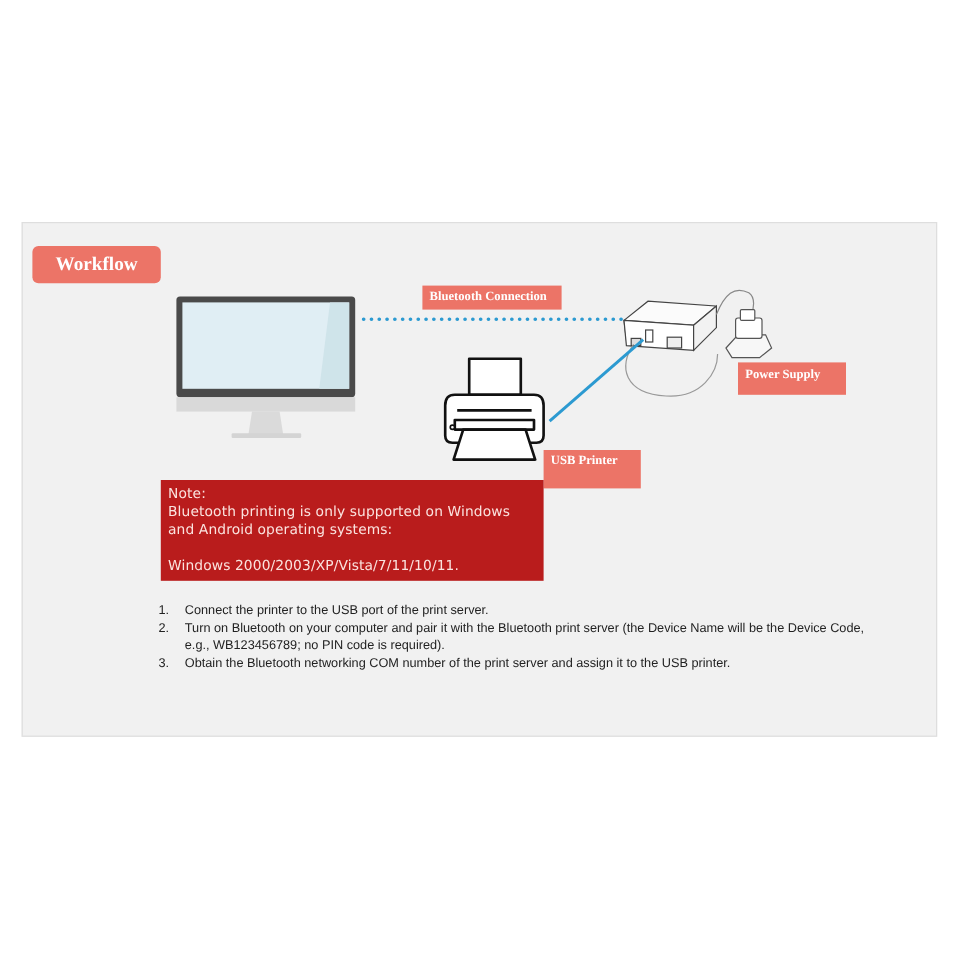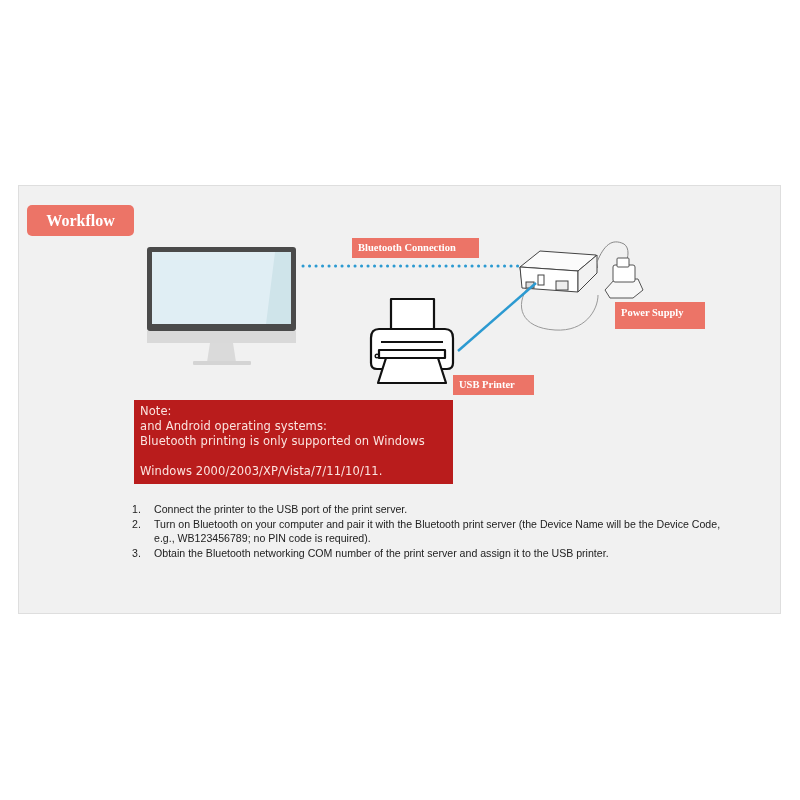--- a/index.html
+++ b/index.html
@@ -7,23 +7,23 @@
   .panel {
     position: absolute; left: 18px; top: 185px; width: 763px; height: 429px;
     background: #f1f1f1; border: 1px solid #dedede; box-sizing: border-box;
   }
   .tag {
     position: absolute; background: #ec7467; color: #ffffff; font-weight: bold;
     font-family: Liberation Serif, serif; box-sizing: border-box; white-space: nowrap;
   }
   .workflow-tag { left: 27px; top: 205px; width: 107px; height: 31px; border-radius: 5px;
     font-size: 16px; line-height: 31px; text-align: center; }
-  .bt-tag { left: 352px; top: 238px; width: 127px; height: 20px; font-size: 10.5px; line-height: 20px; padding-left: 6px; }
+  .bt-tag { left: 352px; top: 238px; width: 116px; height: 20px; font-size: 10.5px; line-height: 20px; padding-left: 6px; }
   .ps-tag { left: 615px; top: 302px; width: 90px; height: 27px; font-size: 10.5px; line-height: 21px; padding-left: 6px; }
-  .usb-tag { left: 453px; top: 375px; width: 81px; height: 20px; font-size: 10.5px; line-height: 20px; padding-left: 6px; }
+  .usb-tag { left: 453px; top: 375px; width: 81px; height: 32px; font-size: 10.5px; line-height: 20px; padding-left: 6px; }
 
   .note-box {
     position: absolute; left: 134px; top: 400px; width: 319px; height: 84px;
     background: #b91c1c; color: #fbe3df; font-family: "DejaVu Sans", sans-serif;
     font-size: 11.5px; line-height: 15px; padding: 4px 6px; box-sizing: border-box; letter-spacing: 0.1px;
   }
   .note-box div { white-space: nowrap; }
   .note-box .spacer { height: 15px; }
 
   .steps { position: absolute; left: 132px; top: 502px; width: 600px;
@@ -84,22 +84,22 @@
   </g>
 </svg>
 
 <div class="tag workflow-tag">Workflow</div>
 <div class="tag bt-tag">Bluetooth Connection</div>
 <div class="tag ps-tag">Power Supply</div>
 <div class="tag usb-tag">USB Printer</div>
 
 <div class="note-box">
   <div>Note:</div>
+  <div>Bluetooth printing is only supported on Windows</div>
   <div>and Android operating systems:</div>
-  <div>Bluetooth printing is only supported on Windows</div>
   <div class="spacer"></div>
   <div>Windows 2000/2003/XP/Vista/7/11/10/11.</div>
 </div>
 
 <div class="steps">
   <div class="step">
     <span class="num">1.</span>
     <span class="txt">Connect the printer to the USB port of the print server.</span>
   </div>
   <div class="step">

